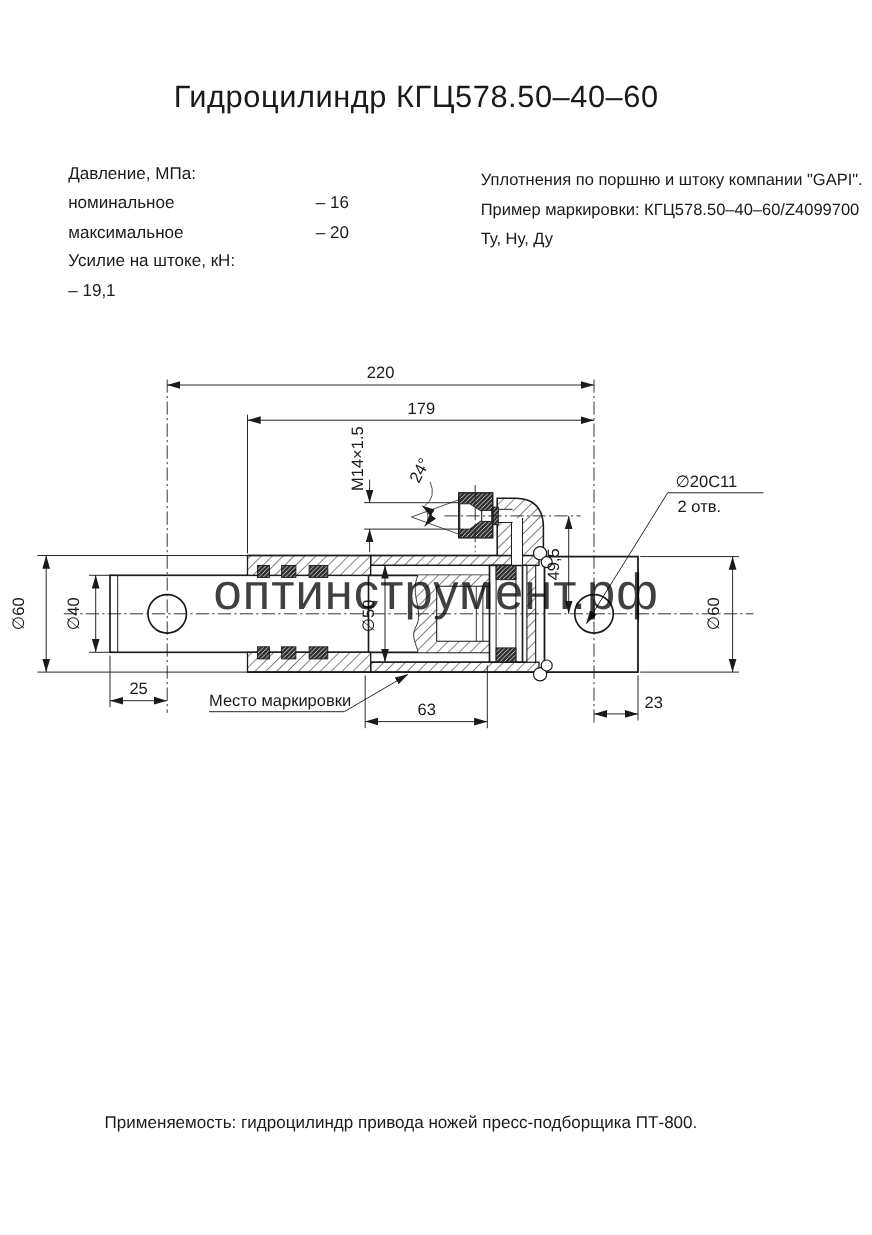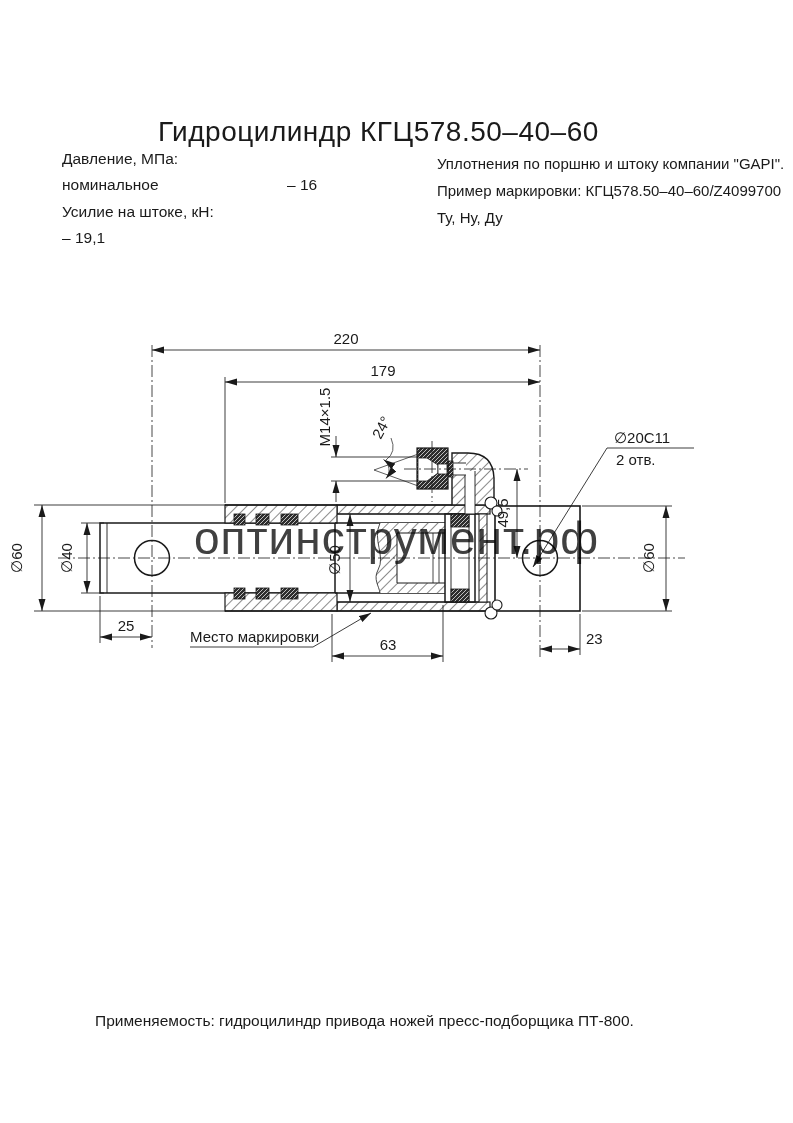--- a/index.html
+++ b/index.html
@@ -1,19 +1,19 @@
 <!DOCTYPE html>
 <html><head>
 <meta charset="utf-8">
 <style>
   html,body{margin:0;padding:0;background:#ffffff;}
   body{width:793px;height:1123px;position:relative;overflow:hidden;
        font-family:"Liberation Sans","DejaVu Sans",sans-serif;color:#1a1a1a;}
   .abs{position:absolute;}
-  #title{left:158px;top:72px;font-size:28px;letter-spacing:.5px;white-space:nowrap;margin-top:44px;}
+  #title{left:158px;top:72px;font-size:28px;letter-spacing:.5px;white-space:nowrap;}
   #specs{left:62px;top:150px;width:330px;font-size:15.5px;}
   .spec-row{height:26.4px;display:flex;align-items:flex-start;white-space:nowrap;}
   .spec-label{width:225px;}
   #notes{left:437px;top:150px;font-size:15px;line-height:27px;white-space:nowrap;}
   #app-note{left:95px;top:1012px;font-size:15.5px;white-space:nowrap;}
   #watermark{left:194px;top:511px;font-size:46px;letter-spacing:1px;
              color:#404040;mix-blend-mode:multiply;white-space:nowrap;z-index:5;text-align:right;}
   svg text{fill:#1a1a1a;font-family:"Liberation Sans","DejaVu Sans",sans-serif;font-size:15px;}
   svg{position:absolute;left:0;top:0;}
 </style>
@@ -23,20 +23,24 @@
 <div class="abs" id="title">Гидроцилиндр КГЦ578.50–40–60</div>
 
 <div class="abs" id="specs">
   <div class="spec-row">
       <span class="spec-label">Давление, МПа:</span>
       <span></span>
     </div>
   <div class="spec-row">
       <span class="spec-label">номинальное</span>
       <span>– 16</span>
+    </div>
+  <div class="spec-row">
+      <span class="spec-label">максимальное</span>
+      <span>– 20</span>
     </div>
   <div class="spec-row">
       <span class="spec-label">Усилие на штоке, кН:</span>
       <span></span>
     </div>
   <div class="spec-row">
       <span>– 19,1</span>
     </div>
 </div>
 

